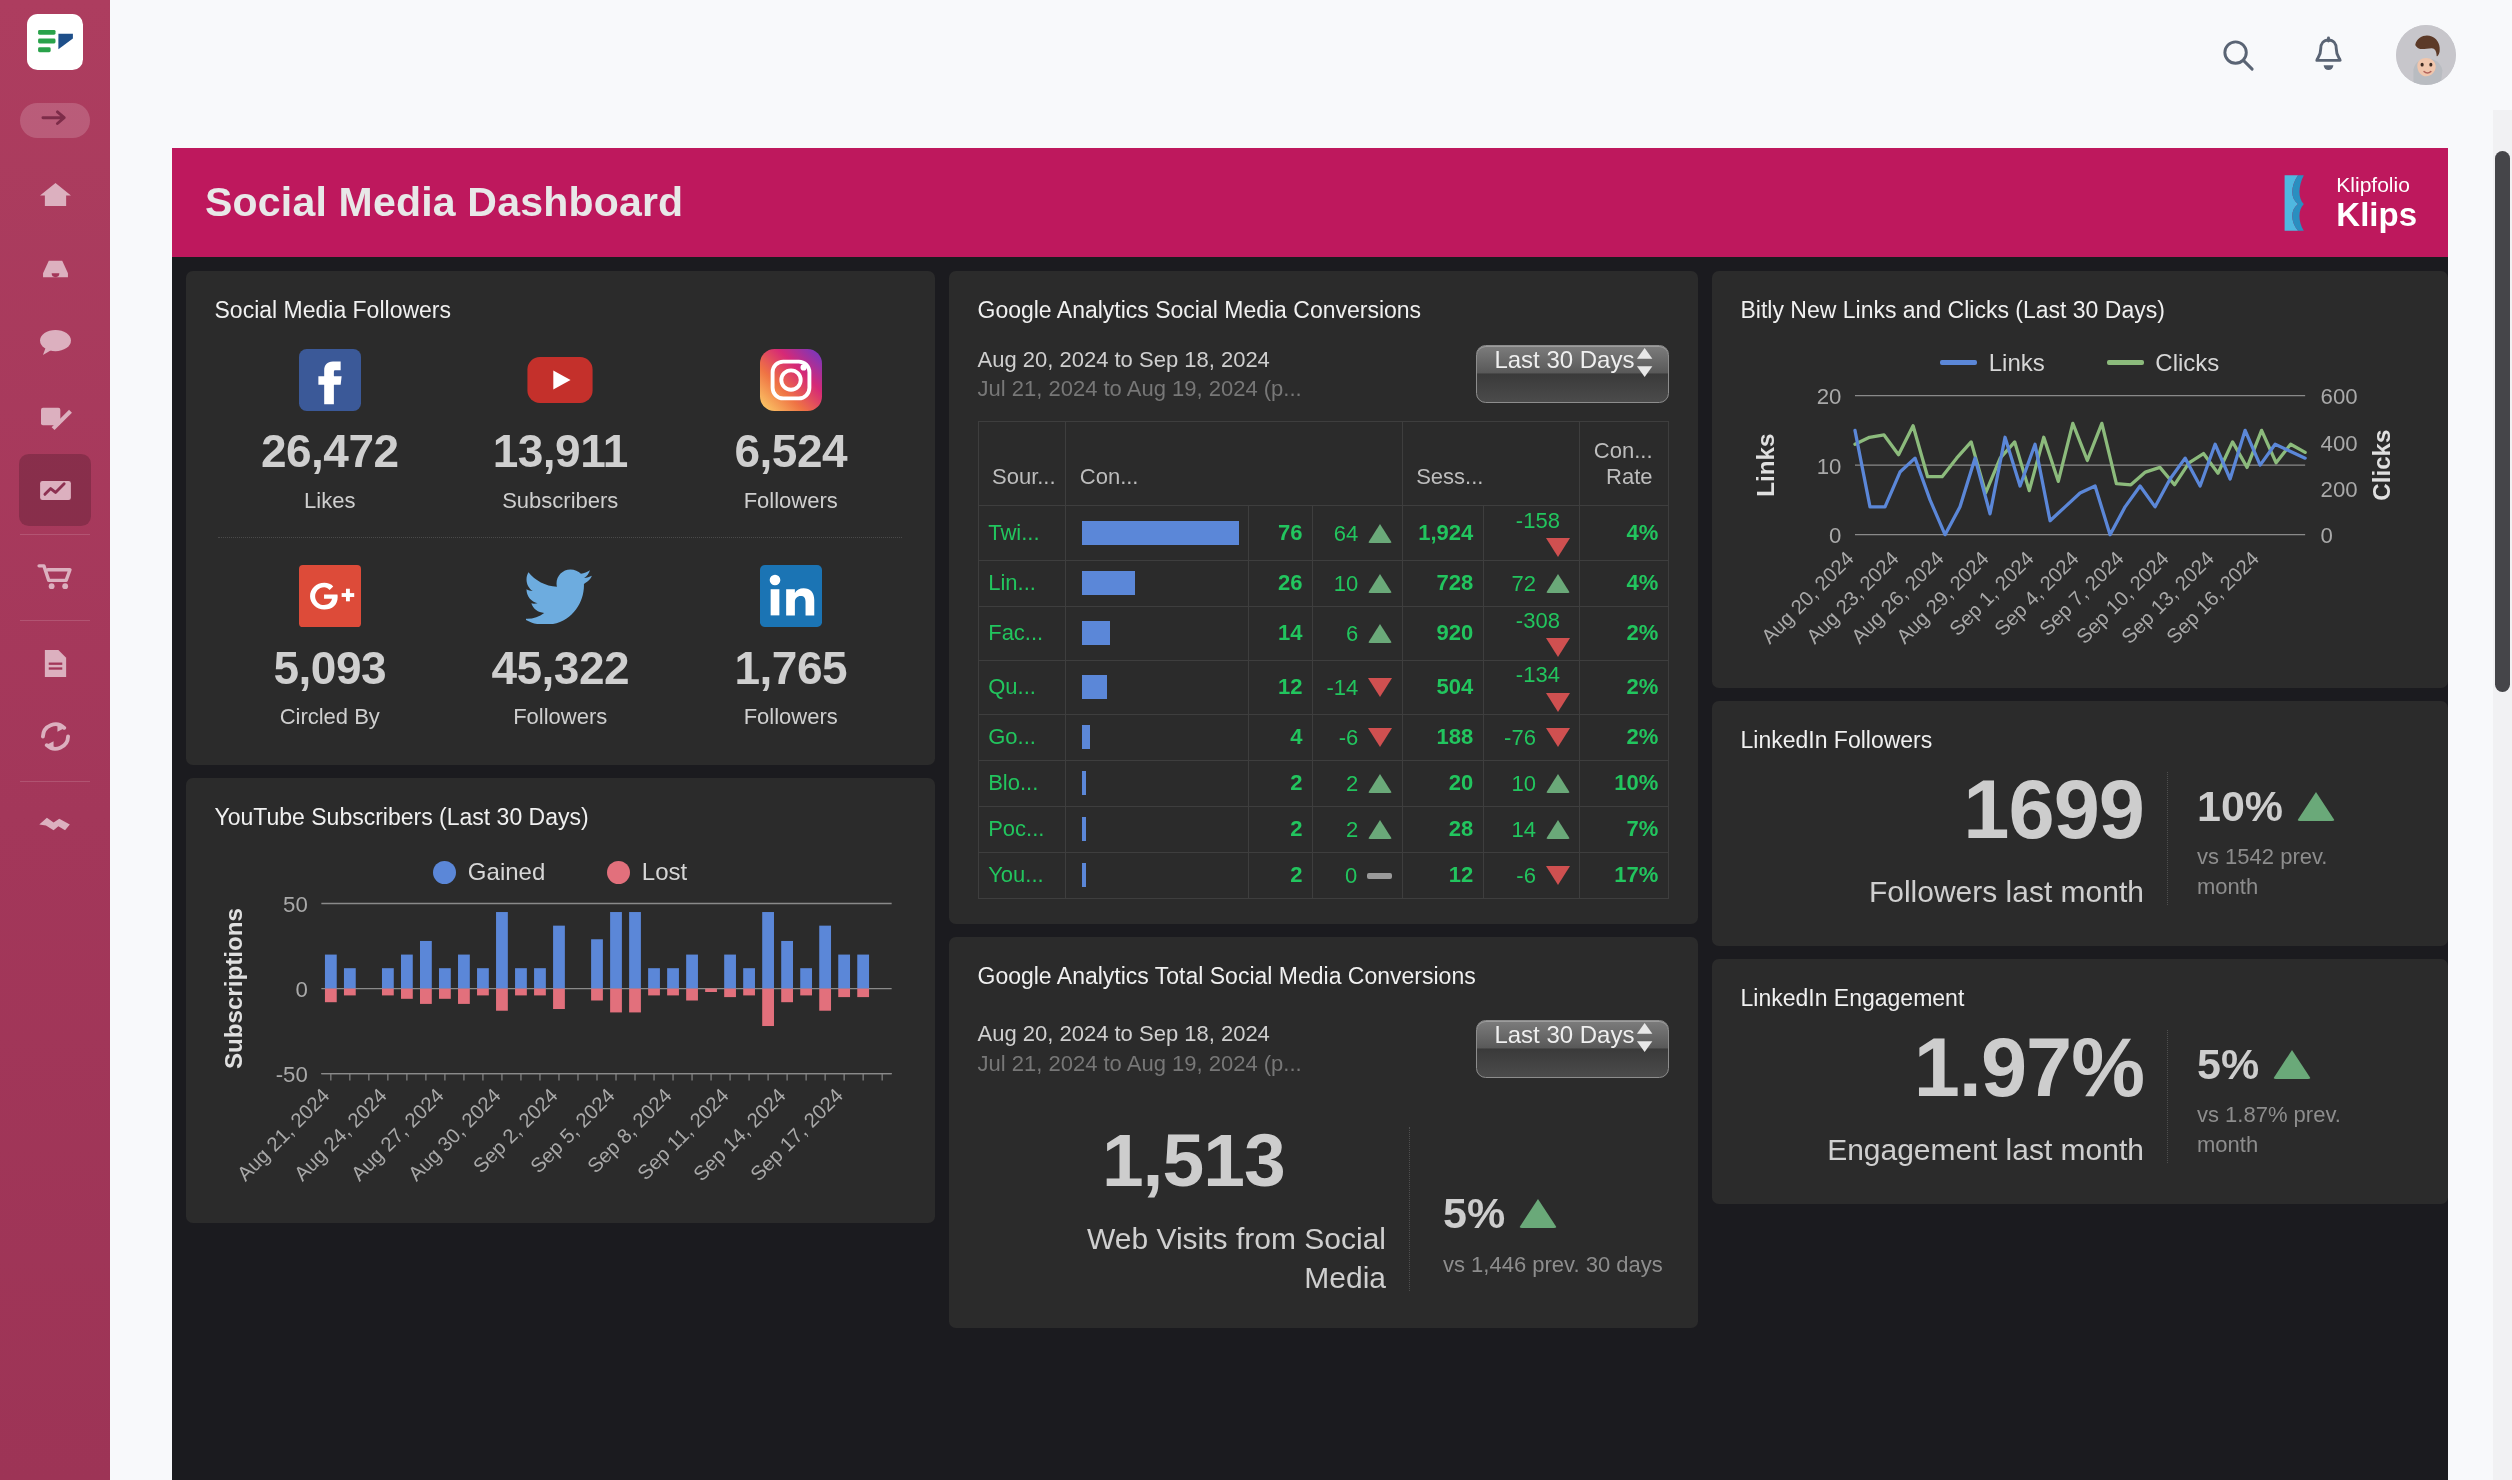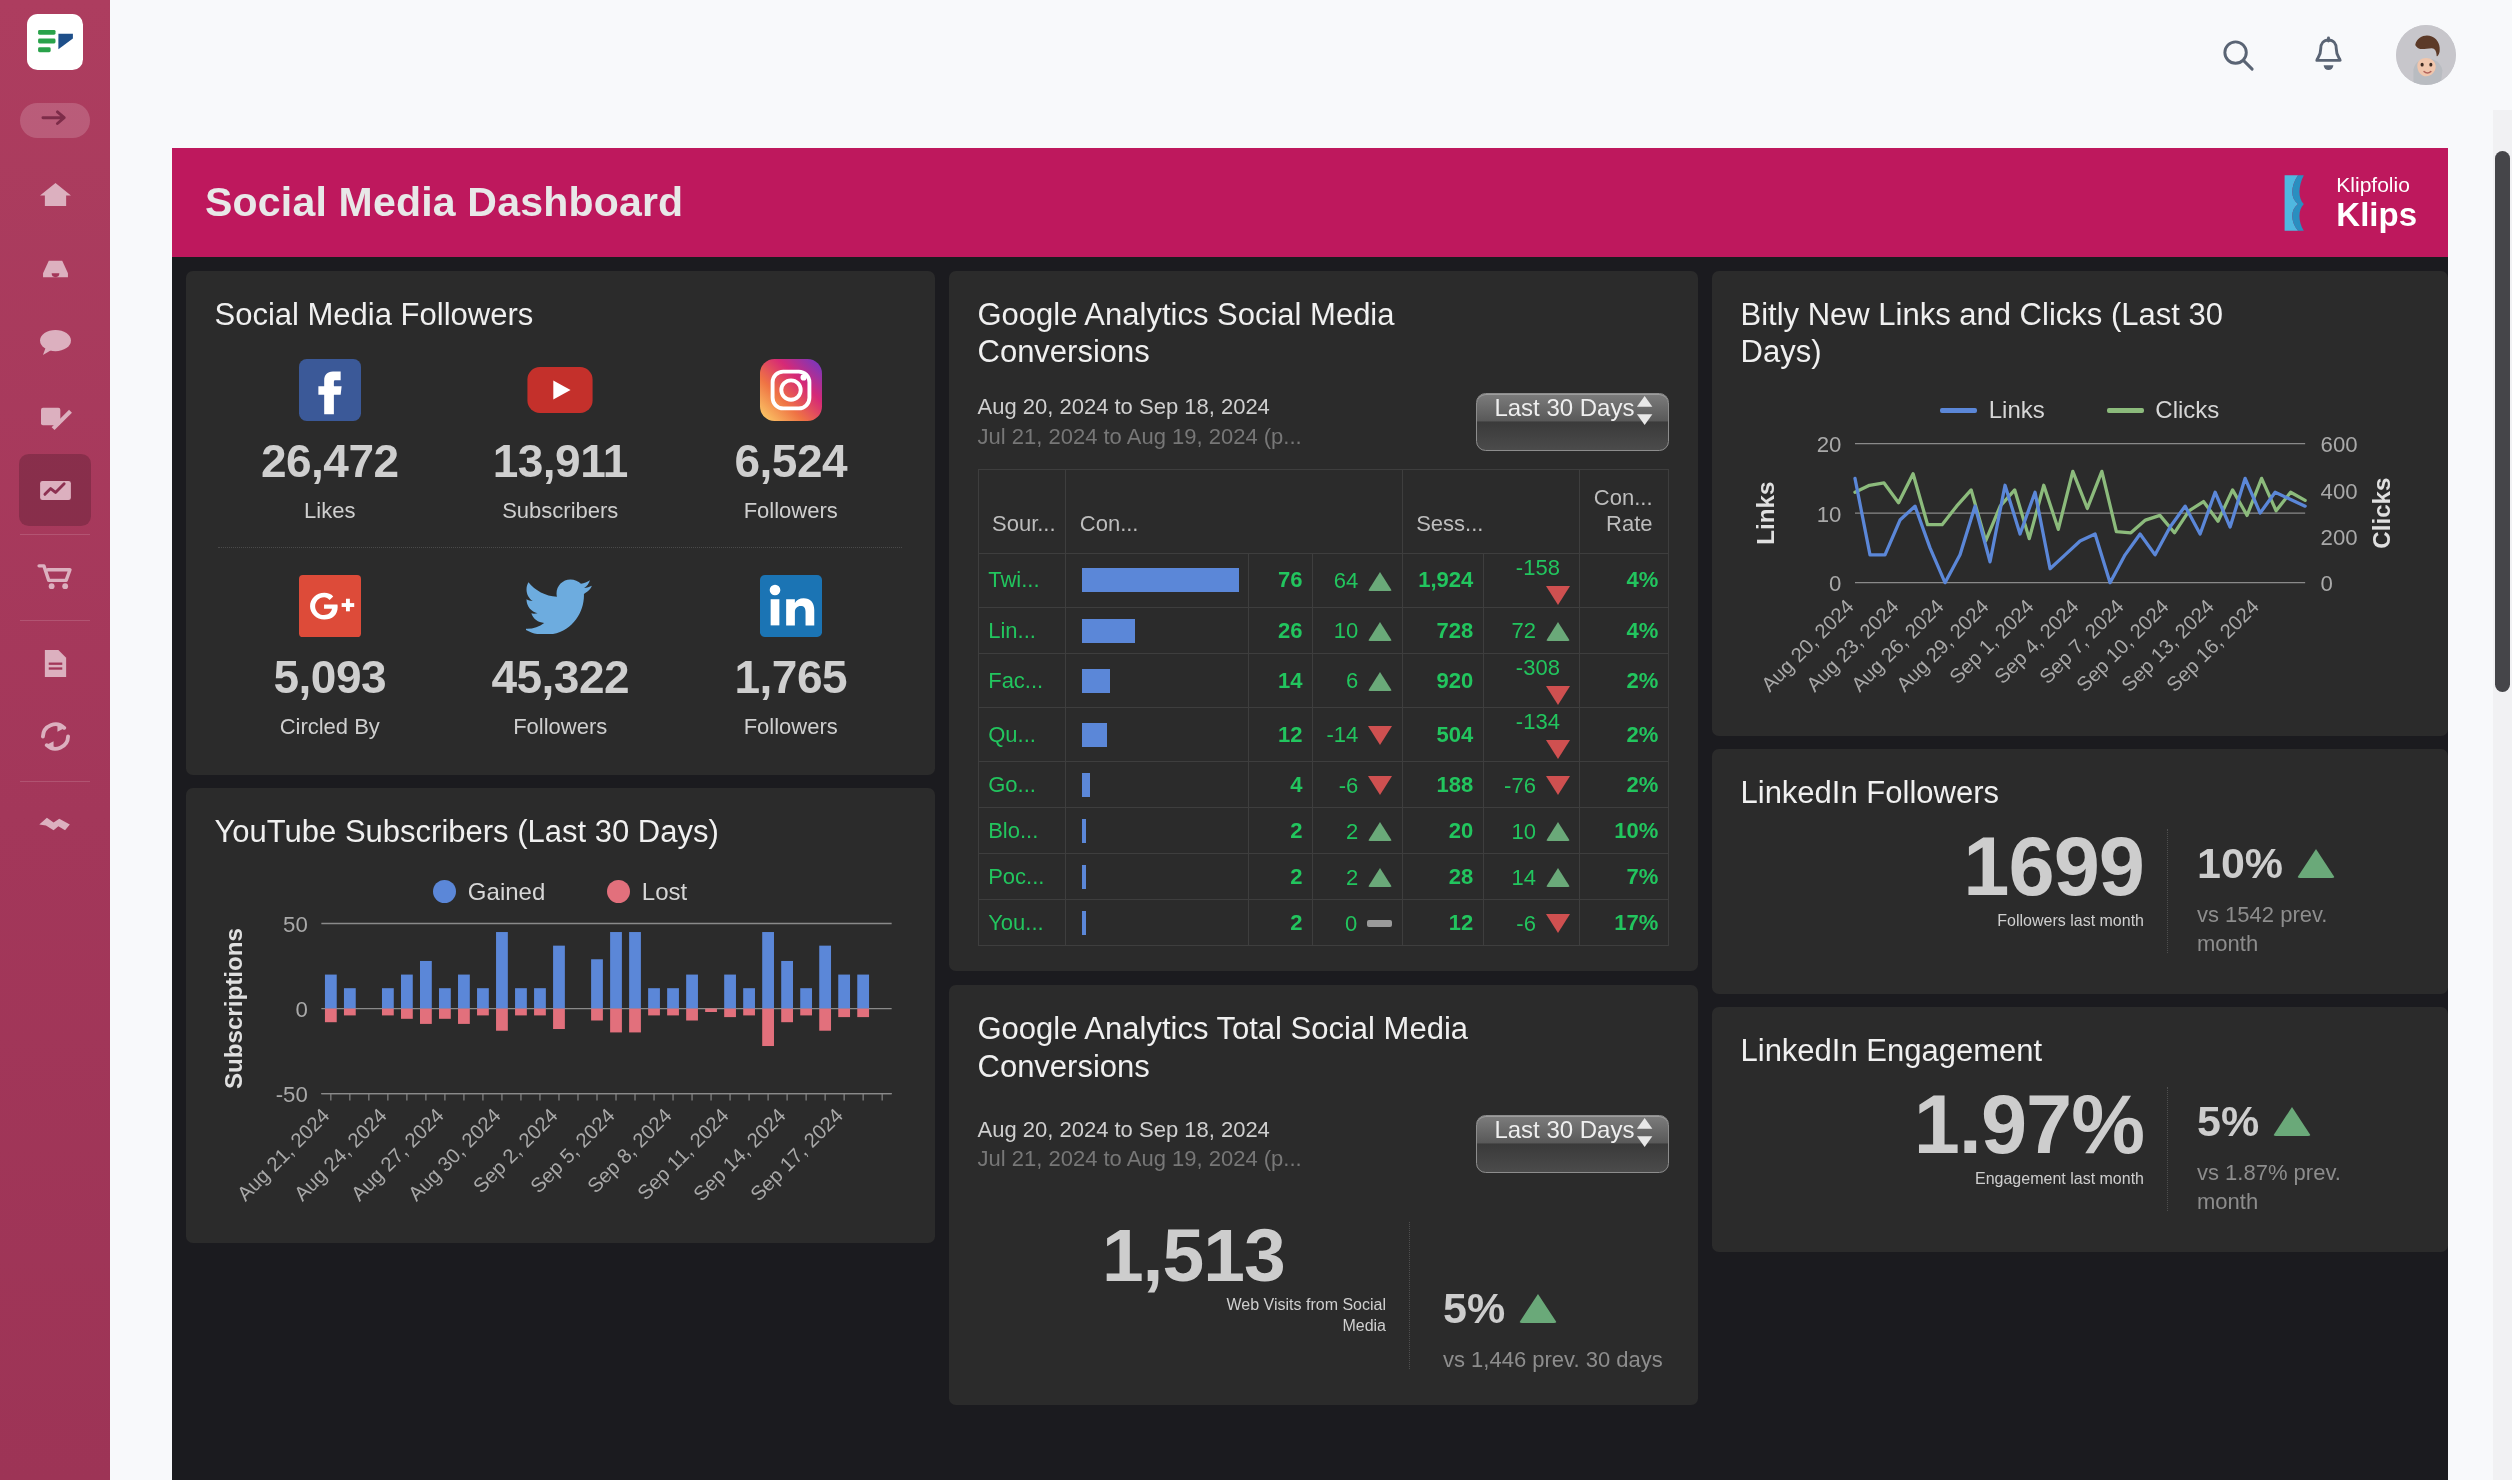--- a/index.html
+++ b/index.html
@@ -76,21 +76,21 @@
     padding: 13.5px 0 0 13.5px;
     column-gap: 0;
   }
   .col { padding-right: 13.5px; }
 
   .panel {
     background: #2b2b2b; border-radius: 6.8px; margin-bottom: 13.5px;
     padding: 25px 29px 25px 29px; position: relative;
   }
   .panel-title {
-    font-size: 31px; font-weight: 400; color: #f0f0f0; line-height: 1.22; margin-bottom: 3.9px;
+    font-size: 23px; font-weight: 400; color: #f0f0f0; line-height: 1.22; margin-bottom: 3.9px;
   }
 
   
   .sm-row { display: flex; justify-content: space-around; align-items: center; padding: 17.4px 0 9.7px; }
   .sm-cell { text-align: center; width: 193px; }
   .sm-icon { width: 70px; height: 70px; margin: 0 auto 13.5px; display:flex; align-items:center; justify-content:center; }
   .sm-num { font-size: 46px; font-weight: 700; color: #cfcfcf; line-height: 1; margin-bottom: 13.5px; letter-spacing: -0.5px; }
   .sm-lab { font-size: 22px; color: #cfcfcf; font-weight: 400; }
   .sm-div { height: 1px; border-top: 1px dotted #4a4a4a; margin: 13.5px 3.9px 5.8px; }
 
@@ -125,21 +125,21 @@
   td.delta .dn { display:inline-block; vertical-align: middle; margin-right: 9.7px; }
   td.rate { text-align: right; font-weight: 700; padding-right: 15.5px; width: 81px; }
   .tri-up { width:0;height:0;border-left:12.6px solid transparent;border-right:12.6px solid transparent;border-bottom:19.3px solid #6aa979; display:inline-block; vertical-align: middle; border-radius:1.9px;}
   .tri-dn { width:0;height:0;border-left:12.6px solid transparent;border-right:12.6px solid transparent;border-top:19.3px solid #cf5050; display:inline-block; vertical-align: middle;}
   .tri-flat { width:25px;height:6.8px;background:#9a9a9a;display:inline-block;vertical-align:middle;border-radius:1.9px;}
 
   
   .stat { display: flex; align-items: stretch; padding: 25px 0 5.8px; }
   .stat-main { flex: 1; text-align: center; padding: 0 23px; }
   .stat-main .big { font-size: 75px; font-weight: 700; color: #cdcdcd; line-height: 1.05; letter-spacing: -1px; }
-  .stat-main .cap { font-size: 16px; color: #cfcfcf; margin-top: 0; line-height: 1.3; text-align: right; }
+  .stat-main .cap { font-size: 30px; color: #cfcfcf; margin-top: 19px; line-height: 1.3; text-align: right; }
   .stat-sep { width: 1px; border-left: 1px dotted #4f4f4f; margin: 5.8px 0; }
   .stat-side { width: 259px; padding: 33px 0 0 33px; }
   .stat-side .pctrow { display: flex; align-items: center; gap: 13.5px; }
   .stat-side .pct { font-size: 43px; font-weight: 700; color: #cdcdcd; }
   .stat-side .vs { font-size: 22px; color: #8d8d8d; margin-top: 11.6px; line-height: 1.35; }
   .tri-up-lg { width:0;height:0;border-left:19.3px solid transparent;border-right:19.3px solid transparent;border-bottom:29px solid #6aa979;border-radius:2.9px;}
 
   .stat.li { padding: 7.7px 0 9.7px; }
   .stat.li .stat-main .big { font-size: 83px; text-align:right; }
   .stat.li .stat-main .cap { text-align: right; }

